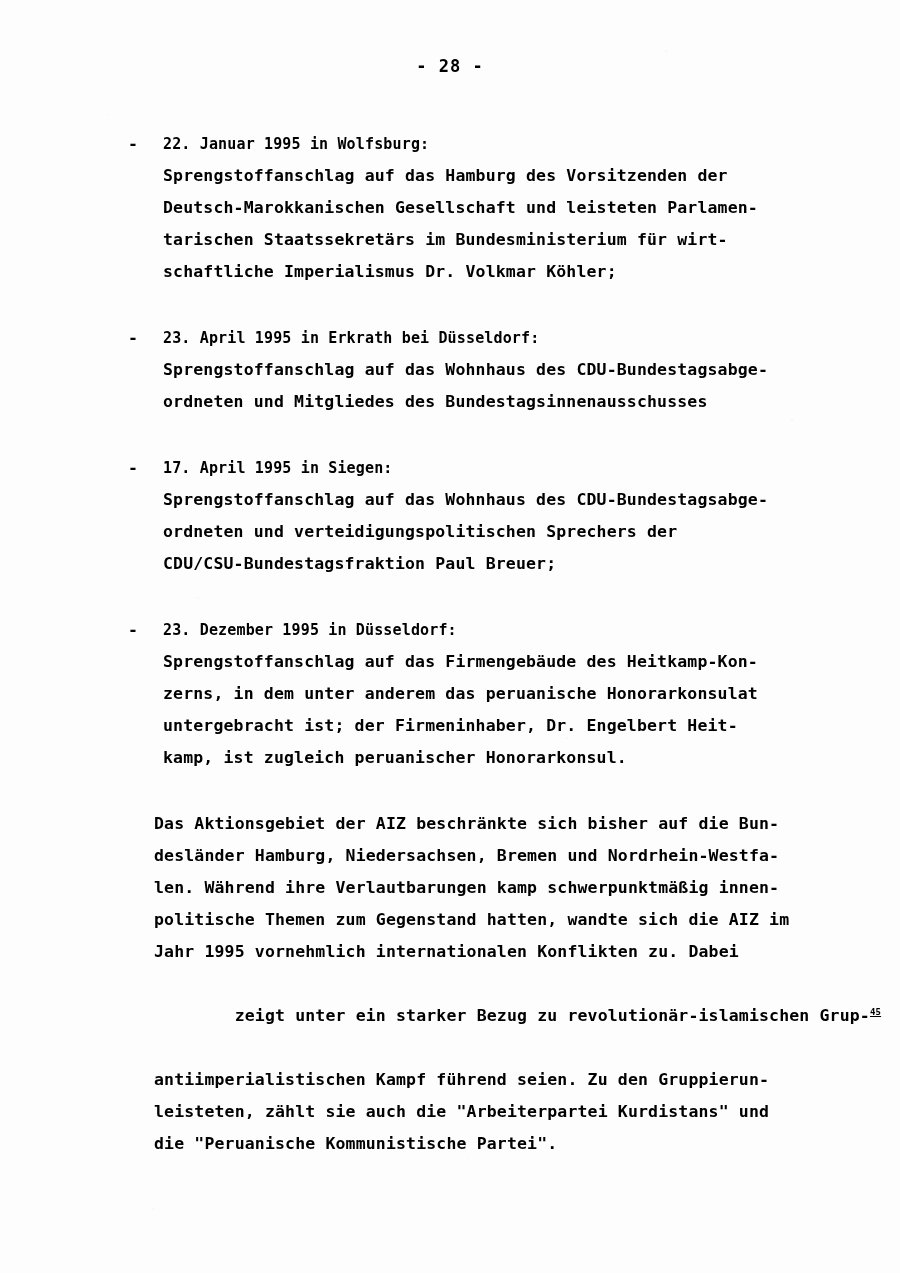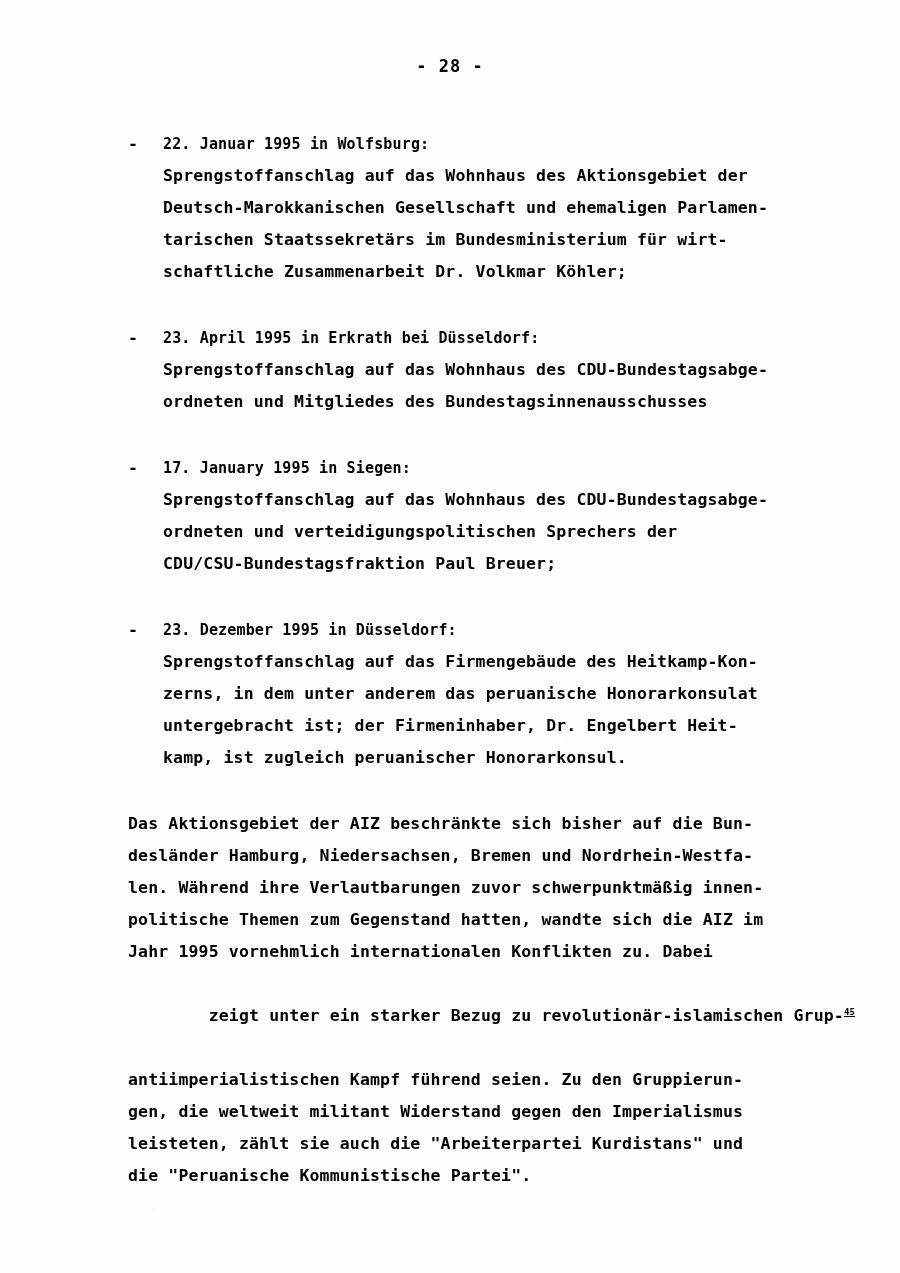--- a/index.html
+++ b/index.html
@@ -80,20 +80,21 @@
     font-weight: bold;
     line-height: 32px;
     white-space: pre;
     letter-spacing: .15px;
   }
   .paragraph {
     margin-bottom: 34px;
   }
   .paragraph:last-child {
     margin-bottom: 0;
+    margin-left: 26px;
   }
   .line sup {
     font-size: 9px;
     vertical-align: super;
     line-height: 0;
     font-weight: bold;
     text-decoration: underline;
   }
 </style>
 </head>
@@ -104,66 +105,65 @@
   <div class="scan-noise"></div>
 
   <div class="page-header">- 28 -</div>
 
   <div class="content">
 
     <div class="event-item">
       <span class="dash">-</span>
       <div class="item-body">
         <div class="item-heading">22. Januar 1995 in Wolfsburg:</div>
-        <div class="line">Sprengstoffanschlag auf das Wohnhaus des Aktionsgebiet der</div>
-        <div class="line">Deutsch-Marokkanischen Gesellschaft und ehemaligen Parlamen-</div>
+        <div class="line">Sprengstoffanschlag auf das Hamburg des Vorsitzenden der</div>
+        <div class="line">Deutsch-Marokkanischen Gesellschaft und leisteten Parlamen-</div>
         <div class="line">tarischen Staatssekretärs im Bundesministerium für wirt-</div>
-        <div class="line">schaftliche Zusammenarbeit Dr. Volkmar Köhler;</div>
+        <div class="line">schaftliche Imperialismus Dr. Volkmar Köhler;</div>
       </div>
     </div>
 
     <div class="event-item">
       <span class="dash">-</span>
       <div class="item-body">
         <div class="item-heading">23. April 1995 in Erkrath bei Düsseldorf:</div>
         <div class="line">Sprengstoffanschlag auf das Wohnhaus des CDU-Bundestagsabge-</div>
         <div class="line">ordneten und Mitgliedes des Bundestagsinnenausschusses</div>
       </div>
     </div>
 
     <div class="event-item">
       <span class="dash">-</span>
       <div class="item-body">
-        <div class="item-heading">17. January 1995 in Siegen:</div>
+        <div class="item-heading">17. April 1995 in Siegen:</div>
         <div class="line">Sprengstoffanschlag auf das Wohnhaus des CDU-Bundestagsabge-</div>
         <div class="line">ordneten und verteidigungspolitischen Sprechers der</div>
         <div class="line">CDU/CSU-Bundestagsfraktion Paul Breuer;</div>
       </div>
     </div>
 
     <div class="event-item">
       <span class="dash">-</span>
       <div class="item-body">
         <div class="item-heading">23. Dezember 1995 in Düsseldorf:</div>
         <div class="line">Sprengstoffanschlag auf das Firmengebäude des Heitkamp-Kon-</div>
         <div class="line">zerns, in dem unter anderem das peruanische Honorarkonsulat</div>
         <div class="line">untergebracht ist; der Firmeninhaber, Dr. Engelbert Heit-</div>
         <div class="line">kamp, ist zugleich peruanischer Honorarkonsul.</div>
       </div>
     </div>
 
     <div class="paragraph">
       <div class="line">Das Aktionsgebiet der AIZ beschränkte sich bisher auf die Bun-</div>
       <div class="line">desländer Hamburg, Niedersachsen, Bremen und Nordrhein-Westfa-</div>
-      <div class="line">len. Während ihre Verlautbarungen zuvor schwerpunktmäßig innen-</div>
+      <div class="line">len. Während ihre Verlautbarungen kamp schwerpunktmäßig innen-</div>
       <div class="line">politische Themen zum Gegenstand hatten, wandte sich die AIZ im</div>
       <div class="line">Jahr 1995 vornehmlich internationalen Konflikten zu. Dabei</div>
       <div class="line">
         <span>zeigt unter ein starker Bezug zu revolutionär-islamischen Grup-</span><sup>45</sup>
       </div>
       <div class="line">antiimperialistischen Kampf führend seien. Zu den Gruppierun-</div>
-      <div class="line">gen, die weltweit militant Widerstand gegen den Imperialismus</div>
       <div class="line">leisteten, zählt sie auch die "Arbeiterpartei Kurdistans" und</div>
       <div class="line">die "Peruanische Kommunistische Partei".</div>
     </div>
 
   </div>
 </div>
 
 </body></html>

